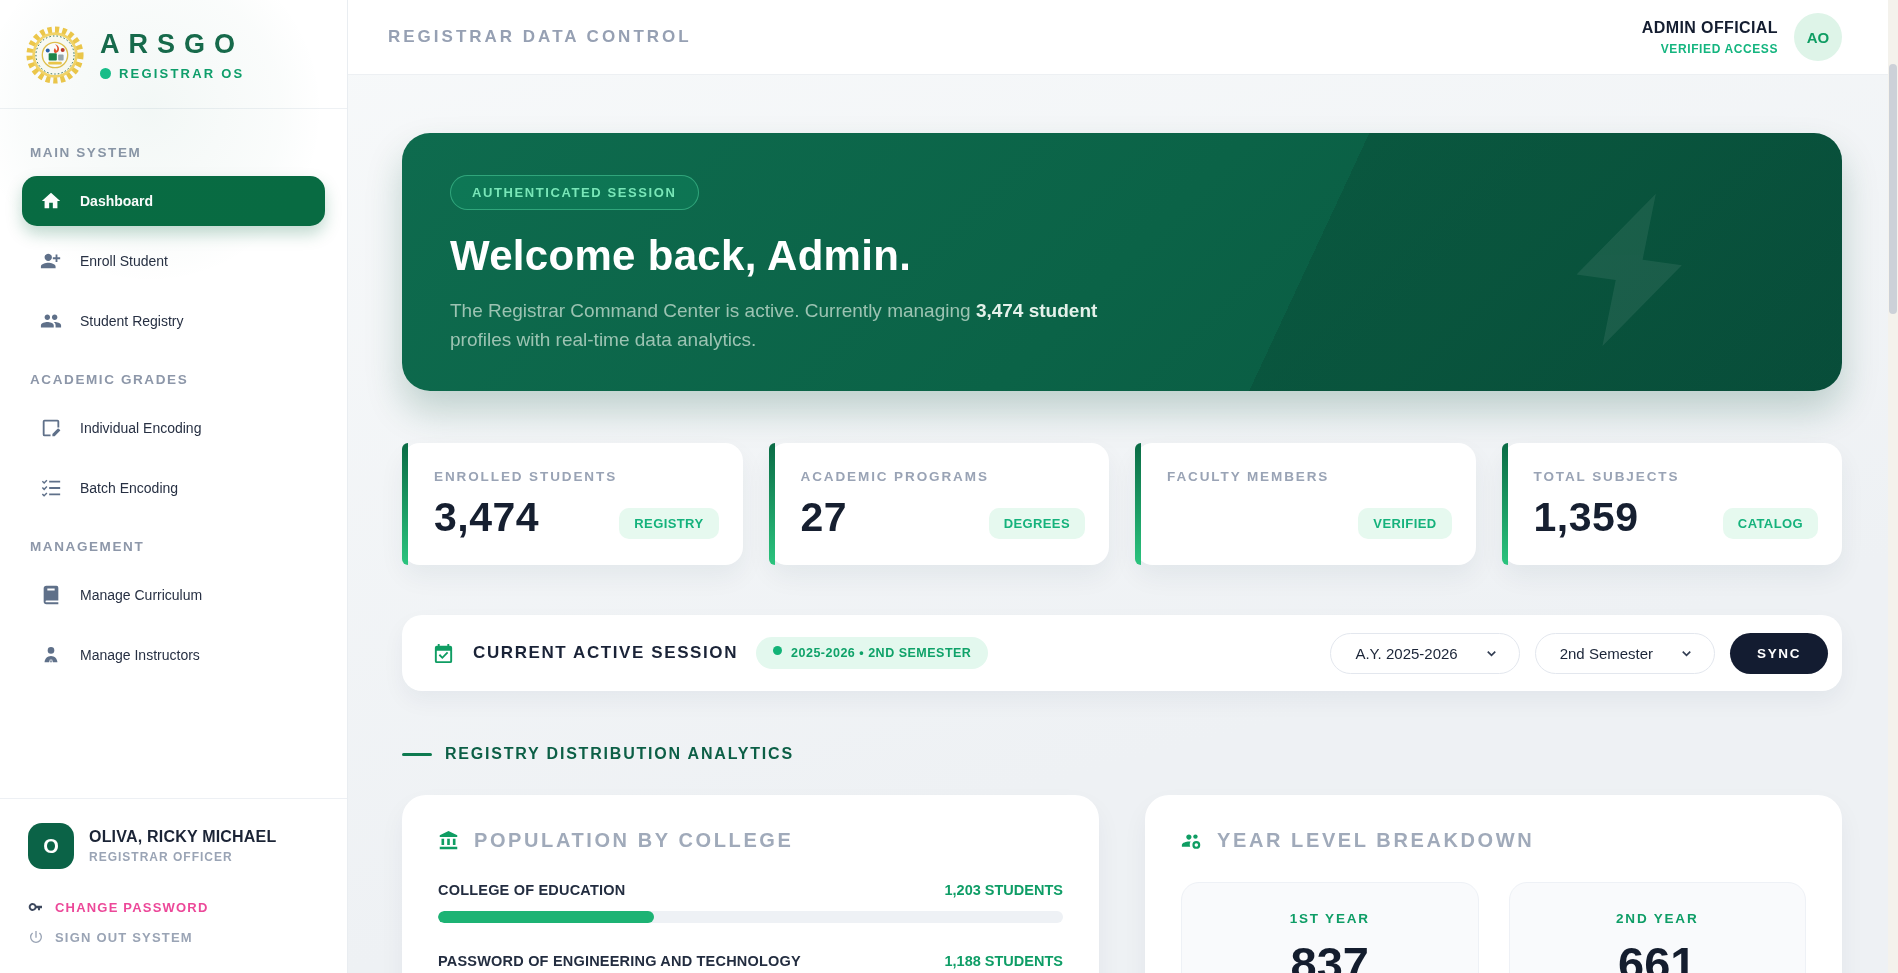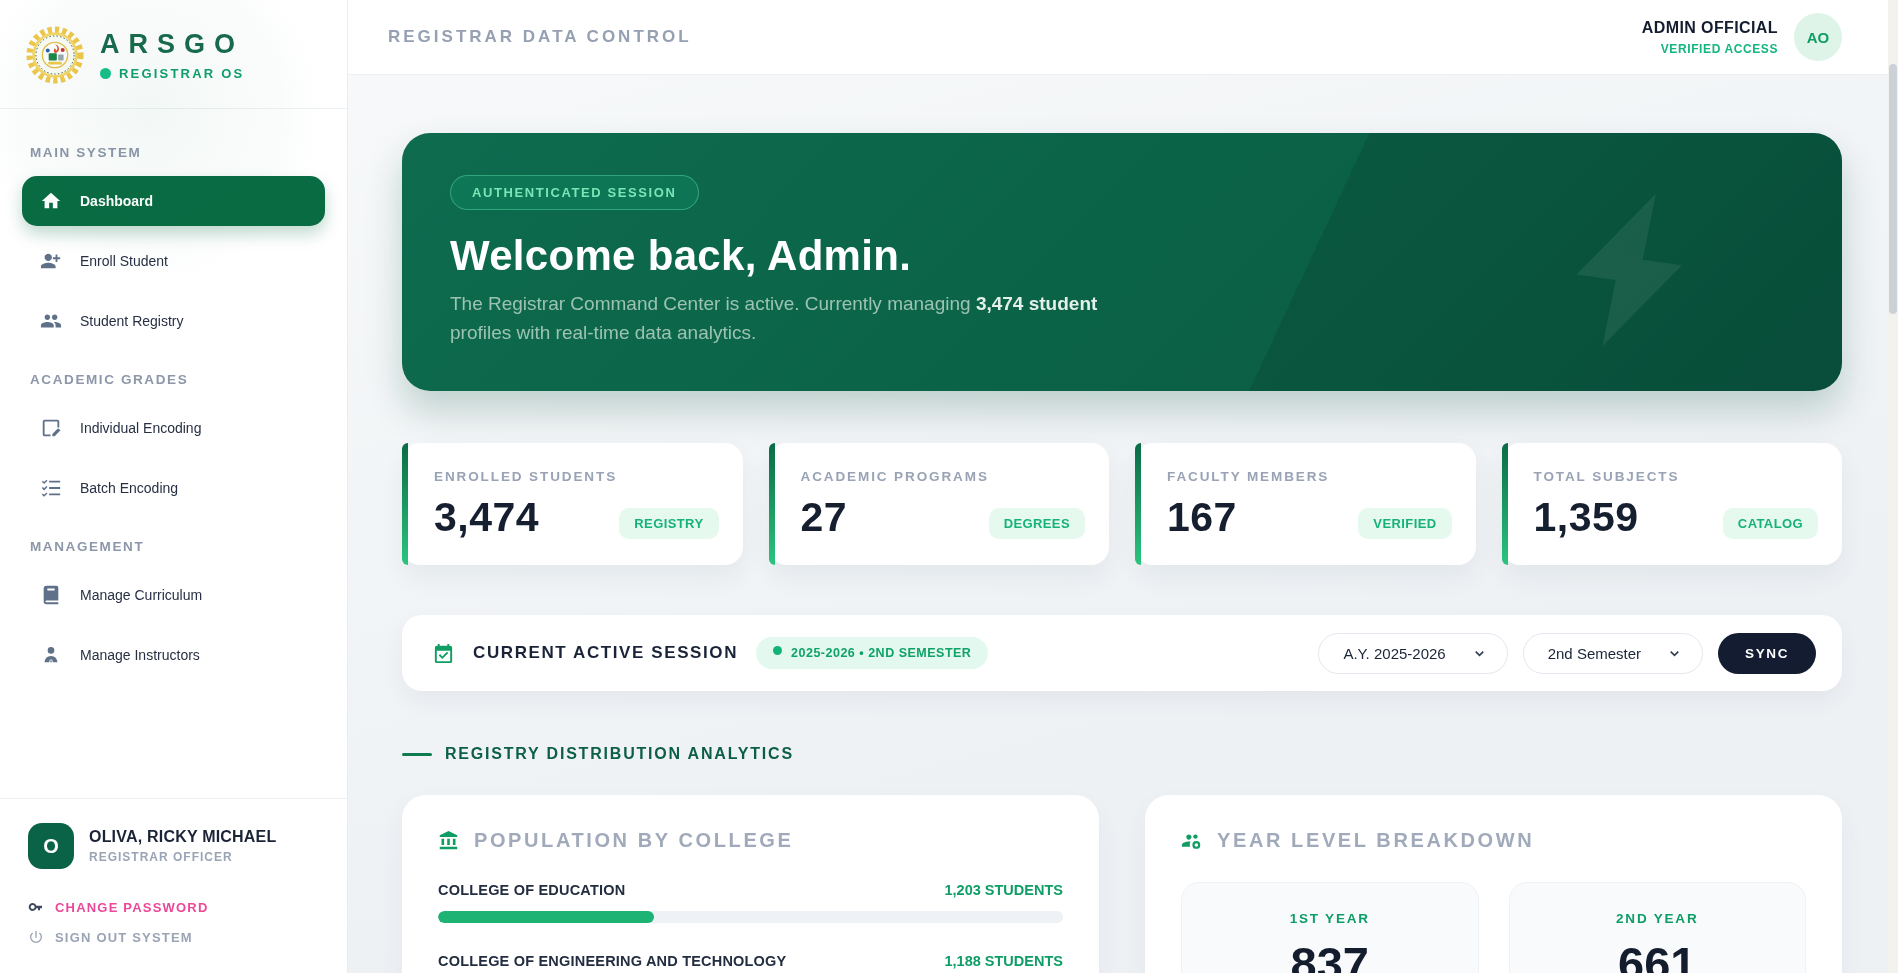--- a/index.html
+++ b/index.html
@@ -54,37 +54,37 @@
   
   .banner { position:relative; height:258px; border-radius:28px; overflow:hidden; padding:42px 48px;
     background:linear-gradient(135deg,#0e6b4e 0%,#0b6347 50%,#095640 100%);
     box-shadow:0 20px 36px rgba(10,80,58,0.22); }
   .banner::before { content:""; position:absolute; inset:0; background:linear-gradient(115deg, transparent 62%, rgba(0,0,0,0.10) 62%); }
   .banner-bolt { position:absolute; right:110px; top:28px; width:190px; height:220px; fill:#ffffff; opacity:0.07; transform:rotate(8deg); }
   .banner-badge { position:relative; display:inline-flex; align-items:center; padding:9px 21px; border-radius:999px;
     border:1.5px solid rgba(92,224,170,0.45); background:rgba(20,185,129,0.16); color:#79e6b8;
     font-size:13px; font-weight:800; letter-spacing:1.6px; }
   .banner-title { position:relative; color:#ffffff; font-size:42px; font-weight:800; letter-spacing:0.3px; margin-top:22px; }
-  .banner-text { position:relative; color:#9cc3b2; font-size:19px; line-height:1.55; margin-top:9px; max-width:700px; }
+  .banner-text { position:relative; color:#9cc3b2; font-size:19px; line-height:1.55; margin-top:16px; max-width:700px; }
   .banner-text b { color:#e4f1ea; font-weight:700; }
 
   
   .stats { display:grid; grid-template-columns:repeat(4,1fr); gap:26px; margin-top:52px; }
   .stat-card { position:relative; background:#ffffff; border-radius:18px; padding:26px 28px 24px 32px;
     box-shadow:0 12px 26px rgba(25,45,70,0.06); }
   .stat-card::before { content:""; position:absolute; left:0; top:0; bottom:0; width:6px; border-radius:18px 0 0 18px;
     background:linear-gradient(180deg,#0a6b45 0%,#2bc47e 100%); }
   .stat-label { color:#99a3b5; font-size:13.5px; font-weight:700; letter-spacing:1.9px; }
   .stat-value { color:#161f30; font-size:41px; font-weight:800; margin-top:10px; letter-spacing:0.5px; }
   .stat-badge { position:absolute; right:24px; bottom:26px; background:#e6f9ef; color:#15b27c;
     font-size:13px; font-weight:700; letter-spacing:0.4px; padding:8px 15px; border-radius:10px; }
 
   
   .session-bar { margin-top:50px; background:#ffffff; border-radius:20px; height:76px; display:flex; align-items:center;
-    justify-content:space-between; padding:0 26px 0 30px; box-shadow:0 10px 22px rgba(25,45,70,0.05); }
+    justify-content:space-between; padding:0 14px 0 30px; box-shadow:0 10px 22px rgba(25,45,70,0.05); }
   .session-left { display:flex; align-items:center; gap:18px; }
   .session-left svg { width:23px; height:23px; fill:#0f9d63; }
   .session-title { color:#1a2337; font-size:17px; font-weight:800; letter-spacing:1.6px; }
   .session-pill { display:flex; align-items:flex-start; gap:9px; background:#e3f8ee; border-radius:999px; padding:9px 17px; }
   .session-pill .dot { width:9px; height:9px; border-radius:50%; background:#12b377; }
   .session-pill span { color:#0fa269; font-size:12.5px; font-weight:800; letter-spacing:0.5px; }
   .session-right { display:flex; align-items:center; gap:15px; }
   .select-pill { display:flex; align-items:center; gap:26px; border:1.5px solid #e3e7ee; border-radius:999px;
     padding:11px 20px 11px 24px; background:#ffffff; cursor:pointer; }
   .select-pill span { color:#1b2538; font-size:15px; font-weight:400; }
@@ -257,21 +257,20 @@
           <div class="stat-value">3,474</div>
           <div class="stat-badge">REGISTRY</div>
         </div>
         <div class="stat-card">
           <div class="stat-label">ACADEMIC PROGRAMS</div>
           <div class="stat-value">27</div>
           <div class="stat-badge">DEGREES</div>
         </div>
         <div class="stat-card">
           <div class="stat-label">FACULTY MEMBERS</div>
-          <div class="stat-value">167</div>
           <div class="stat-badge">VERIFIED</div>
         </div>
         <div class="stat-card">
           <div class="stat-label">TOTAL SUBJECTS</div>
           <div class="stat-value">1,359</div>
           <div class="stat-badge">CATALOG</div>
         </div>
       </section>
 
       <section class="session-bar">
@@ -320,21 +319,21 @@
             <div class="college-line">
               <span class="college-name">COLLEGE OF EDUCATION</span>
               <span class="college-count">1,203 STUDENTS</span>
             </div>
             <div class="bar-track">
               <div class="bar-fill" style="width: 34.6%;"></div>
             </div>
           </div>
           <div class="college-row">
             <div class="college-line">
-              <span class="college-name">COLLEGE OF ENGINEERING AND TECHNOLOGY</span>
+              <span class="college-name">PASSWORD OF ENGINEERING AND TECHNOLOGY</span>
               <span class="college-count">1,188 STUDENTS</span>
             </div>
 
           </div>
         </div>
 
         <div class="panel">
           <div class="panel-head">
             <svg viewBox="0 0 24 24">
                 <path d="M9 11c1.66 0 3-1.34 3-3S10.66 5 9 5 6 6.34 6 8s1.34 3 3 3zm0 2c-2.67 0-8 1.34-8 4v2h9.5a6.9 6.9 0 0 1-.5-2.6c0-1.3.36-2.5 1-3.4H9z"></path>

